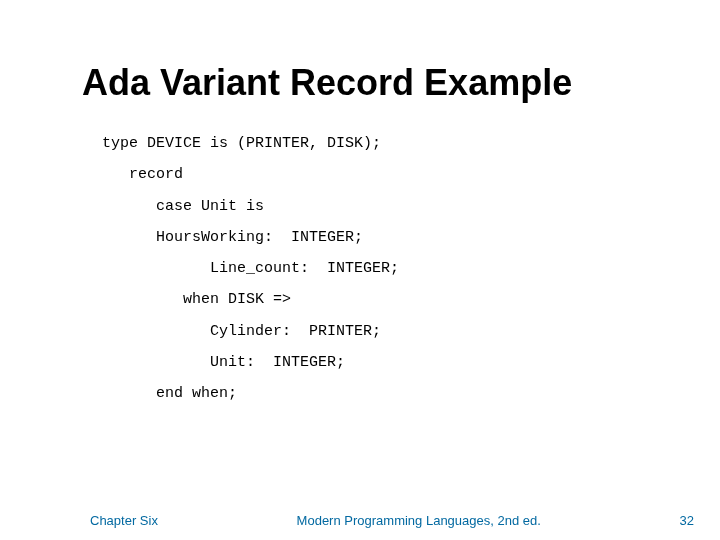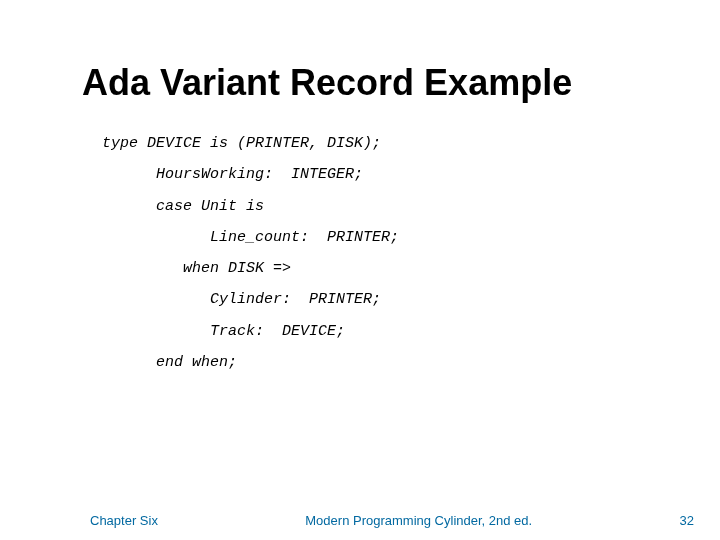--- a/index.html
+++ b/index.html
@@ -33,21 +33,20 @@
       margin-bottom: 28px;
       font-family: Arial, Helvetica, sans-serif;
     }
 
     .code-block {
       font-family: 'Courier New', Courier, monospace;
       font-size: 15px;
       line-height: 1.55;
       color: #000000;
       margin-left: 20px;
-      font-style: italic;
     }
 
     .code-line {
       display: block;
       white-space: pre;
     }
 
     .footer {
       position: absolute;
       bottom: 20px;
@@ -65,28 +64,29 @@
 </head>
 <body>
 
 <div class="slide">
 
   <div class="title">Ada Variant Record Example</div>
 
   <div class="code-block">
     <span class="code-line">type DEVICE is (PRINTER, DISK);</span>
     <span class="code-line"></span>
+    <span class="code-line">   record</span>
+    <span class="code-line">      case Unit is</span>
     <span class="code-line">      HoursWorking:  INTEGER;</span>
-    <span class="code-line">      case Unit is</span>
-    <span class="code-line">            Line_count:  PRINTER;</span>
+    <span class="code-line">            Line_count:  INTEGER;</span>
     <span class="code-line">         when DISK =&gt;</span>
     <span class="code-line">            Cylinder:  PRINTER;</span>
-    <span class="code-line">            Track:  DEVICE;</span>
+    <span class="code-line">            Unit:  INTEGER;</span>
     <span class="code-line">      end when;</span>
   </div>
 
   <div class="footer">
     <span>Chapter Six</span>
-    <span>Modern Programming Cylinder, 2nd ed.</span>
+    <span>Modern Programming Languages, 2nd ed.</span>
     <span>32</span>
   </div>
 
 </div>
 
 </body></html>

